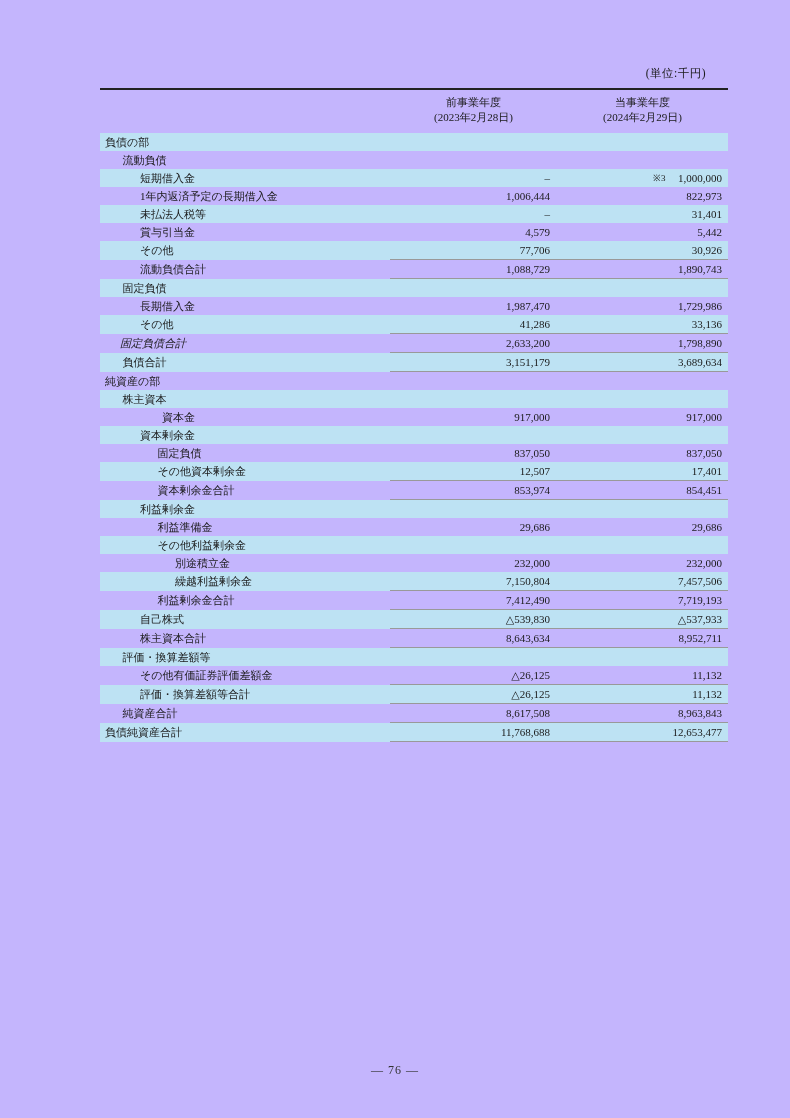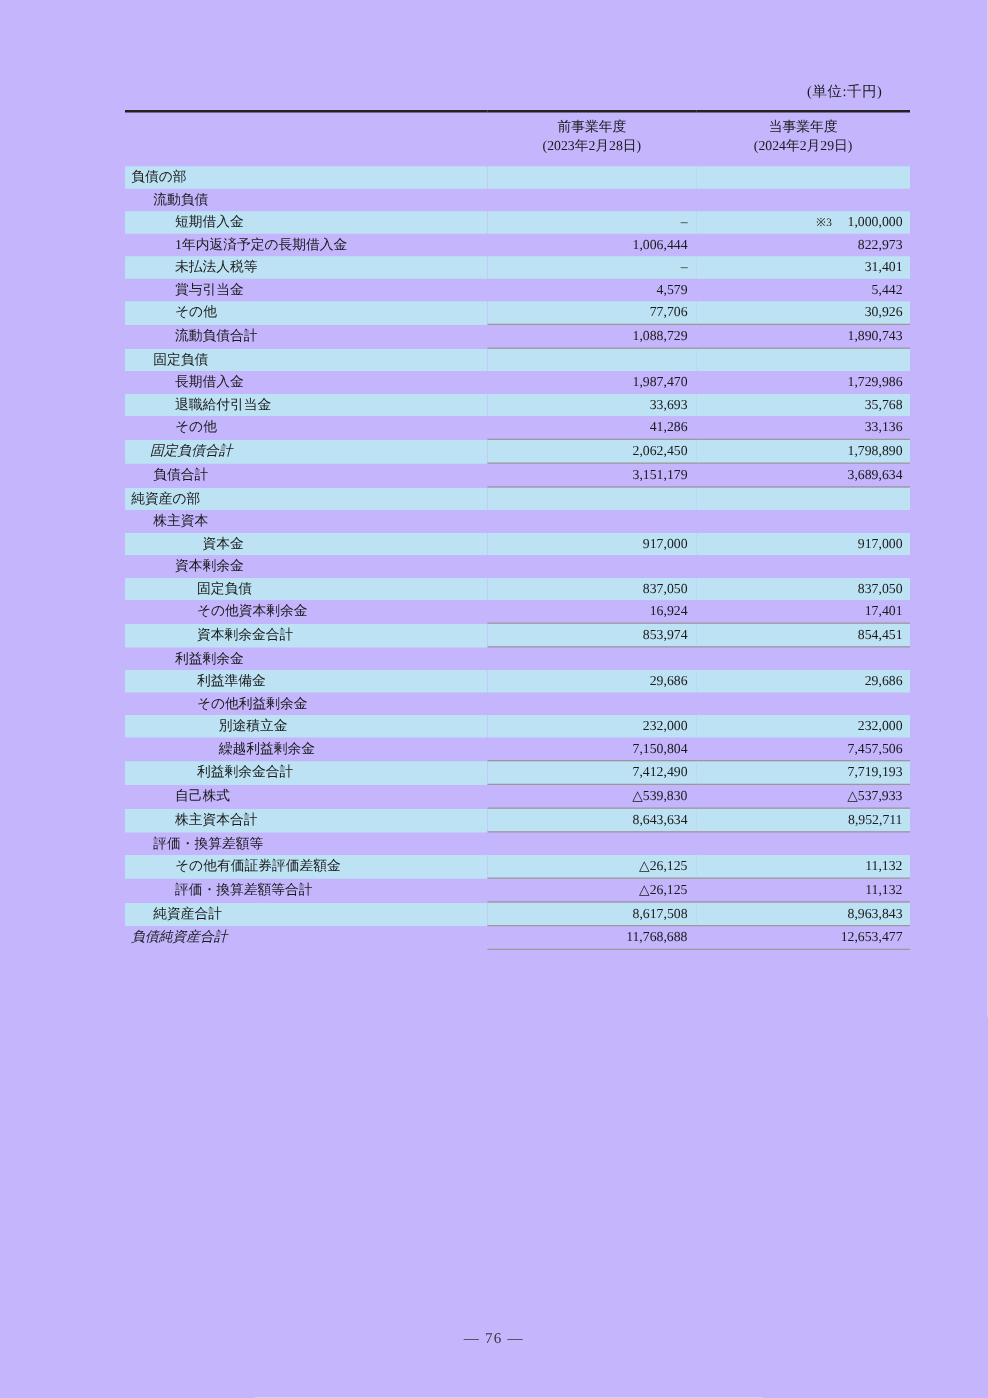--- a/index.html
+++ b/index.html
@@ -158,40 +158,31 @@
         <tr>
           <td class="label" style="padding-left: 40px;">長期借入金</td>
           <td class="num v1">1,987,470</td>
           <td class="num v2">
             <div class="cellflex">
               <span>1,729,986</span>
             </div>
           </td>
         </tr>
         <tr>
-          <td class="label" style="padding-left: 40px;">退職給付引当金</td>
-          <td class="num v1">33,693</td>
-          <td class="num v2">
-            <div class="cellflex">
-              <span>35,768</span>
-            </div>
-          </td>
-        </tr>
-        <tr>
           <td class="label" style="padding-left: 40px;">その他</td>
           <td class="num v1">41,286</td>
           <td class="num v2">
             <div class="cellflex">
               <span>33,136</span>
             </div>
           </td>
         </tr>
         <tr class="rule">
           <td class="label" style="padding-left: 20px; font-style: italic;">固定負債合計</td>
-          <td class="num v1">2,062,450</td>
+          <td class="num v1">2,633,200</td>
           <td class="num v2">
             <div class="cellflex">
               <span>1,798,890</span>
             </div>
           </td>
         </tr>
         <tr class="rule">
           <td class="label" style="padding-left: 22.5px;">負債合計</td>
           <td class="num v1">3,151,179</td>
           <td class="num v2">
@@ -240,21 +231,21 @@
           <td class="label" style="padding-left: 57.5px;">固定負債</td>
           <td class="num v1">837,050</td>
           <td class="num v2">
             <div class="cellflex">
               <span>837,050</span>
             </div>
           </td>
         </tr>
         <tr>
           <td class="label" style="padding-left: 57.5px;">その他資本剰余金</td>
-          <td class="num v1">16,924</td>
+          <td class="num v1">12,507</td>
           <td class="num v2">
             <div class="cellflex">
               <span>17,401</span>
             </div>
           </td>
         </tr>
         <tr class="rule">
           <td class="label" style="padding-left: 57.5px;">資本剰余金合計</td>
           <td class="num v1">853,974</td>
           <td class="num v2">
@@ -365,21 +356,21 @@
         <tr class="rule">
           <td class="label" style="padding-left: 22.5px;">純資産合計</td>
           <td class="num v1">8,617,508</td>
           <td class="num v2">
             <div class="cellflex">
               <span>8,963,843</span>
             </div>
           </td>
         </tr>
         <tr class="rule">
-          <td class="label" style="padding-left: 5px; font-style: italic;">負債純資産合計</td>
+          <td class="label" style="padding-left: 5px;">負債純資産合計</td>
           <td class="num v1">11,768,688</td>
           <td class="num v2">
             <div class="cellflex">
               <span>12,653,477</span>
             </div>
           </td>
         </tr>
       </tbody>
   </table>
 

